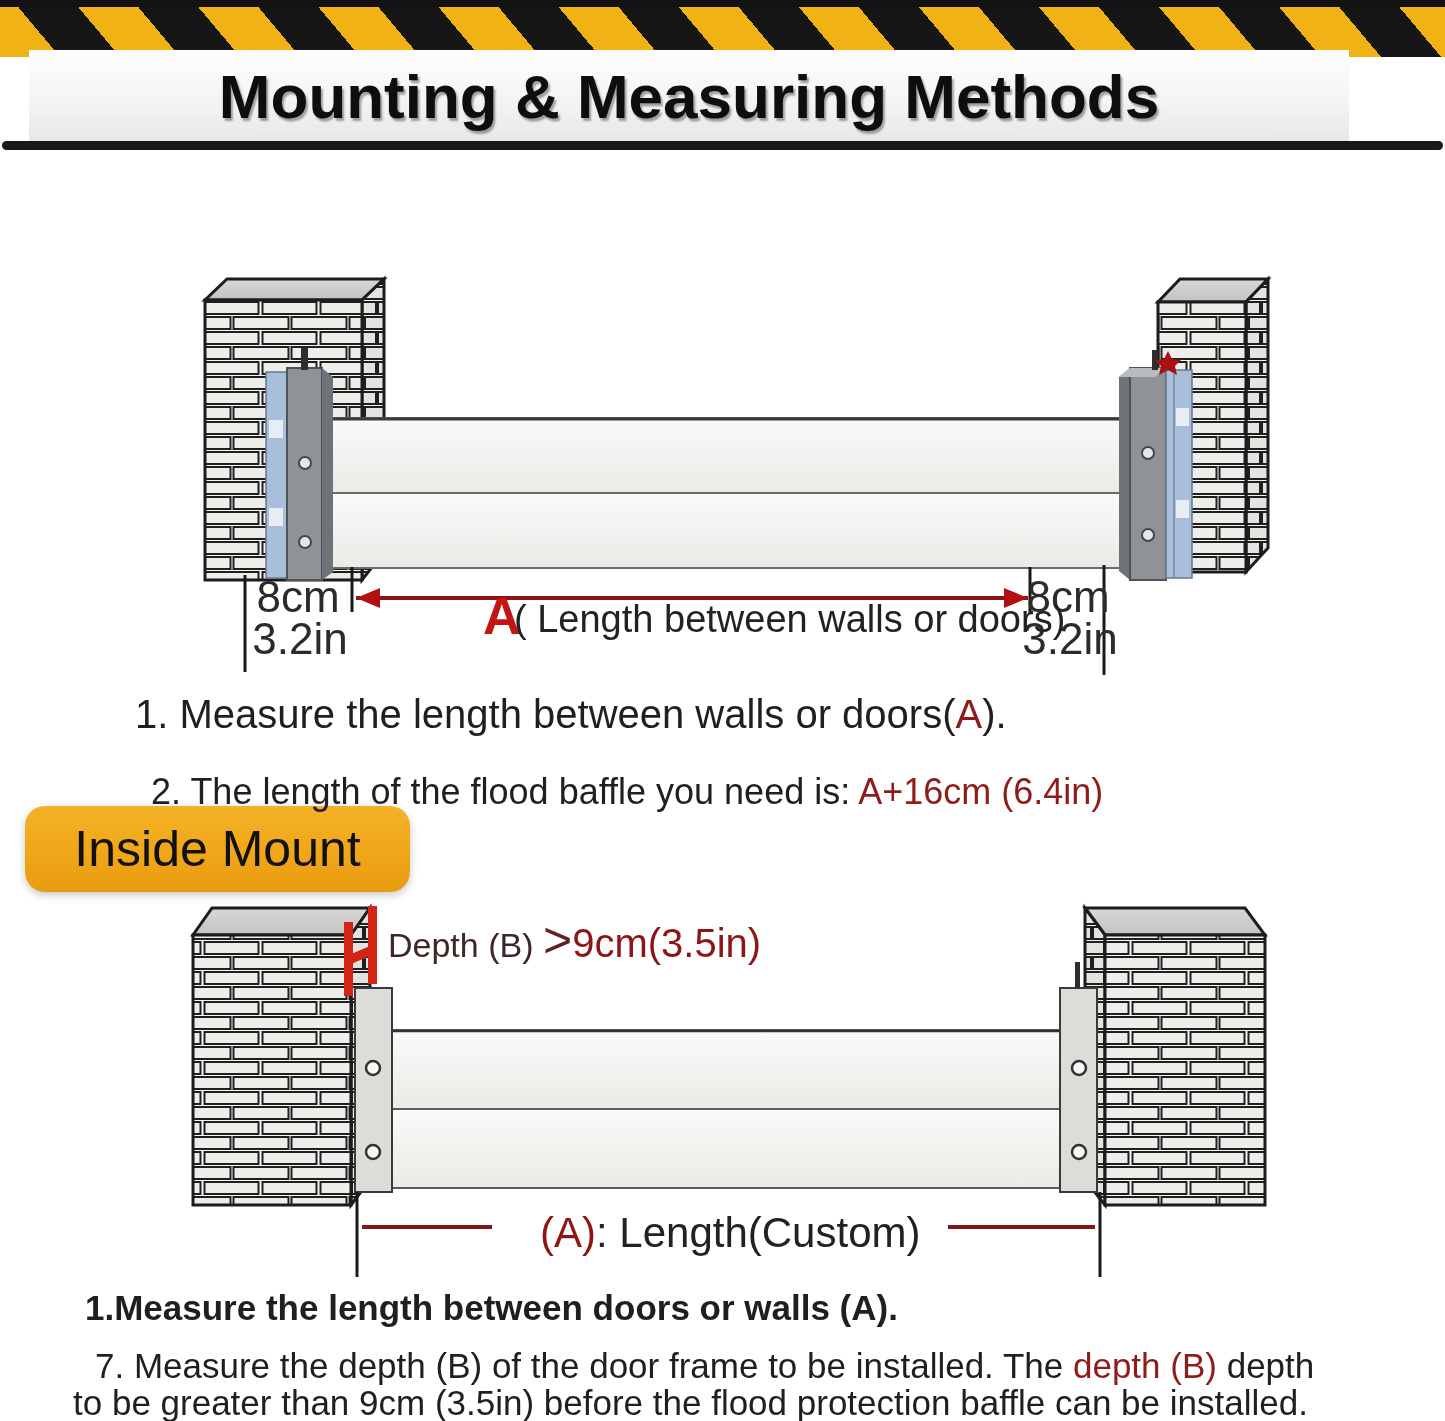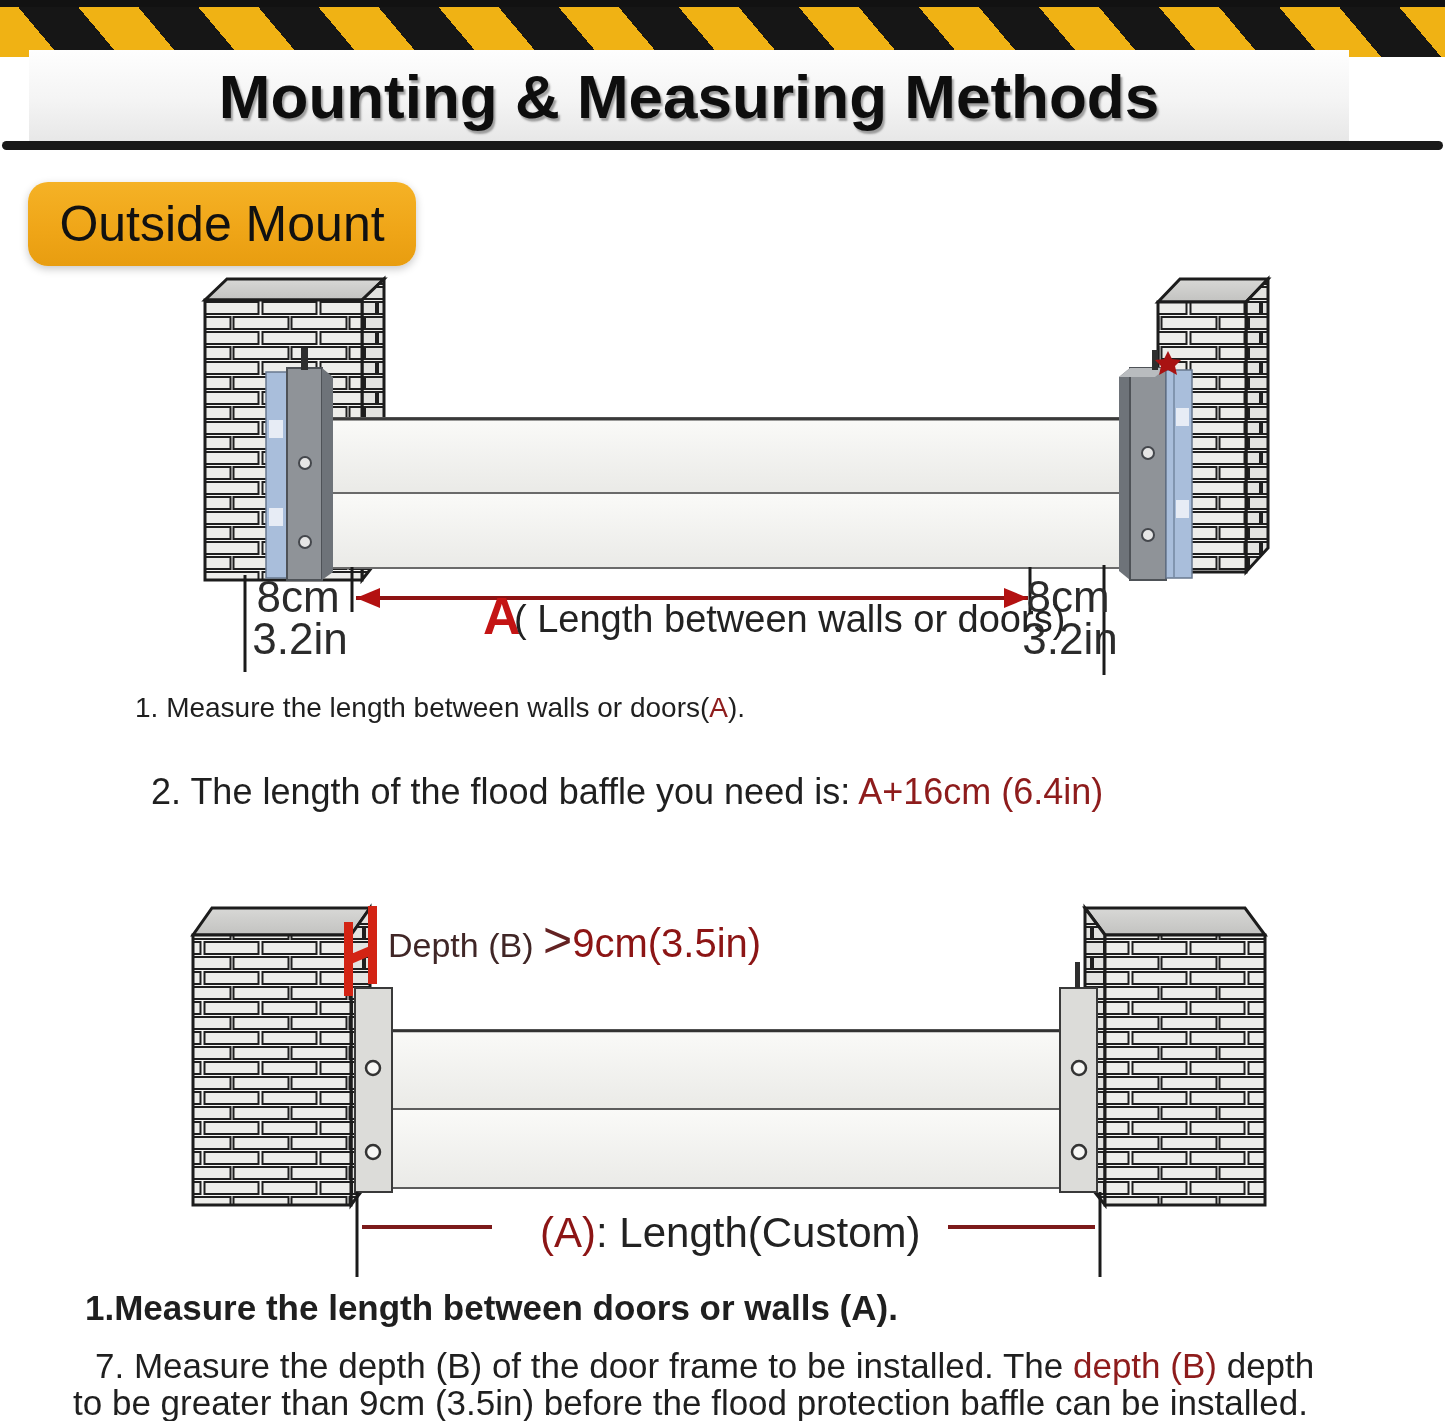--- a/index.html
+++ b/index.html
@@ -32,39 +32,39 @@
   #svg-outside{top:255px;}
   #svg-inside{top:895px;}
   svg text{font-family:"Liberation Sans",sans-serif;}
   .dim-text{font-size:44px;fill:#2b2b2b;}
   .caption{font-size:38px;fill:#222;}
   .letterA{font-size:52px;font-weight:700;fill:#c41414;}
 
   
   .steps p{position:absolute;margin:0;white-space:nowrap;color:#1f1f1f;}
   .steps .red{color:#8e1c1c;}
-  #os1{left:135px;top:692px;font-size:28px;}
+  #os1{left:135px;top:692px;font-size:40px;}
   #os2{left:151px;top:744px;font-size:36px;margin-top:27px;}
   #is1{left:85px;top:1288px;font-size:35px;font-weight:bold;}
   #is2{left:95px;top:1346px;font-size:35px;}
   #is3{left:73px;top:1383px;font-size:35px;}
 </style>
 </head>
 <body>
 
 <div class="page">
 
   <div class="hazard"></div>
   <div class="title-band">
     <h1>Mounting &amp; Measuring Methods</h1>
   </div>
   <div class="banner-rule"></div>
 
-  <div class="badge" id="badge-outside">
-    <span>Outside Mount</span>
+  <div class="badge" id="badge-inside">
+    <span>Inside Mount</span>
   </div>
 
   <svg id="svg-outside" width="1445" height="420" viewBox="0 0 1445 420">
     <defs>
       <pattern id="brick" width="58" height="30" patternUnits="userSpaceOnUse">
         <rect width="58" height="30" fill="#f7f7f5"></rect>
         <rect x="1.5" y="2" width="55" height="12" fill="#ededea" stroke="#1f1f1f" stroke-width="2"></rect>
         <rect x="-28.5" y="17" width="55" height="12" fill="#ededea" stroke="#1f1f1f" stroke-width="2"></rect>
         <rect x="30.5" y="17" width="55" height="12" fill="#ededea" stroke="#1f1f1f" stroke-width="2"></rect>
       </pattern>

